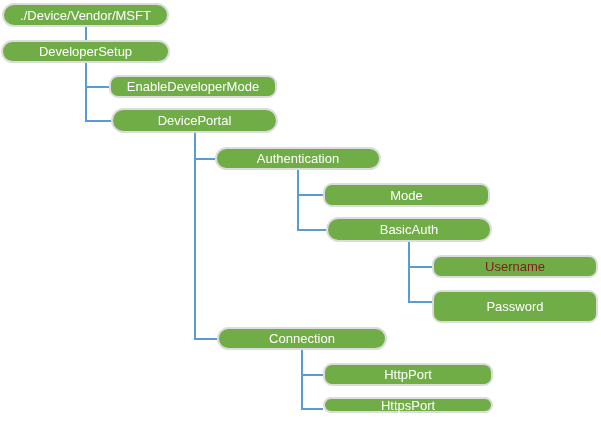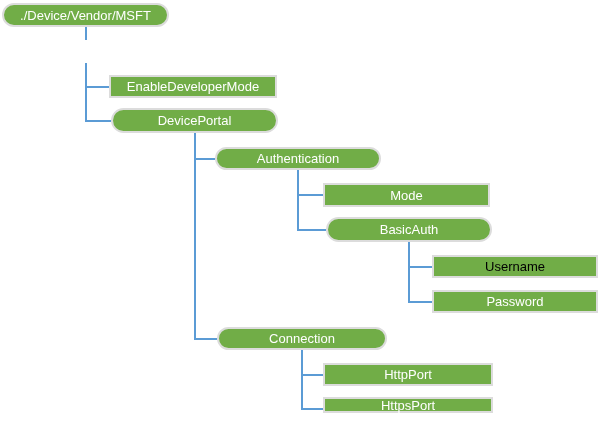--- a/index.html
+++ b/index.html
@@ -26,54 +26,57 @@
     line-height: 1;
     white-space: nowrap;
     background: var(--node-fill, #71AD47);
     border: 2px solid var(--node-border, #DCDCDC);
     z-index: 2;
   }
   .node.pill {
     border-radius: 14px;
   }
   .node.rect {
-    border-radius: 0;
+    border-radius: 9px;
   }
   .connector {
     position: absolute;
     background: var(--connector-color, #5B9BD5);
     z-index: 1;
   }
 </style>
 </head>
 <body>
 
 <div class="canvas" style="--node-fill: #71AD47; --node-border: #DCDCDC; --connector-color: #5B9BD5; background: rgb(255, 255, 255);">
     <div class="node pill" style="left: 2px; top: 3px; width: 167px; height: 24px; color: rgb(255, 255, 255);">
       <span>./Device/Vendor/MSFT</span>
+    </div>
+    <div class="node pill" style="left: 1px; top: 40px; width: 169px; height: 23px; color: rgb(255, 255, 255);">
+      <span>DeveloperSetup</span>
     </div>
     <div class="node rect" style="left: 109px; top: 75px; width: 168px; height: 23px; color: rgb(255, 255, 255);">
       <span>EnableDeveloperMode</span>
     </div>
     <div class="node pill" style="left: 111px; top: 108px; width: 167px; height: 25px; color: rgb(255, 255, 255);">
       <span>DevicePortal</span>
     </div>
     <div class="node pill" style="left: 215px; top: 147px; width: 166px; height: 23px; color: rgb(255, 255, 255); align-items: center;">
       <span>Authentication</span>
     </div>
     <div class="node pill" style="left: 326px; top: 217px; width: 166px; height: 25px; color: rgb(255, 255, 255);">
       <span>BasicAuth</span>
     </div>
     <div class="node rect" style="left: 323px; top: 183px; width: 167px; height: 24px; color: rgb(255, 255, 255);">
       <span>Mode</span>
     </div>
-    <div class="node rect" style="left: 432px; top: 255px; width: 166px; height: 23px; color: #000000;">
+    <div class="node rect" style="left: 432px; top: 255px; width: 166px; height: 23px; color: #7f1d1d;">
       <span>Username</span>
     </div>
-    <div class="node rect" style="left: 432px; top: 290px; width: 166px; height: 23px; color: rgb(255, 255, 255);">
+    <div class="node rect" style="left: 432px; top: 290px; width: 166px; height: 33px; color: rgb(255, 255, 255);">
       <span>Password</span>
     </div>
     <div class="node pill" style="left: 217px; top: 327px; width: 170px; height: 23px; color: rgb(255, 255, 255);">
       <span>Connection</span>
     </div>
     <div class="node rect" style="left: 323px; top: 363px; width: 170px; height: 23px; color: rgb(255, 255, 255);">
       <span>HttpPort</span>
     </div>
     <div class="node rect" style="left: 323px; top: 397px; width: 170px; height: 16px; color: rgb(255, 255, 255);">
       <span>HttpsPort</span>

